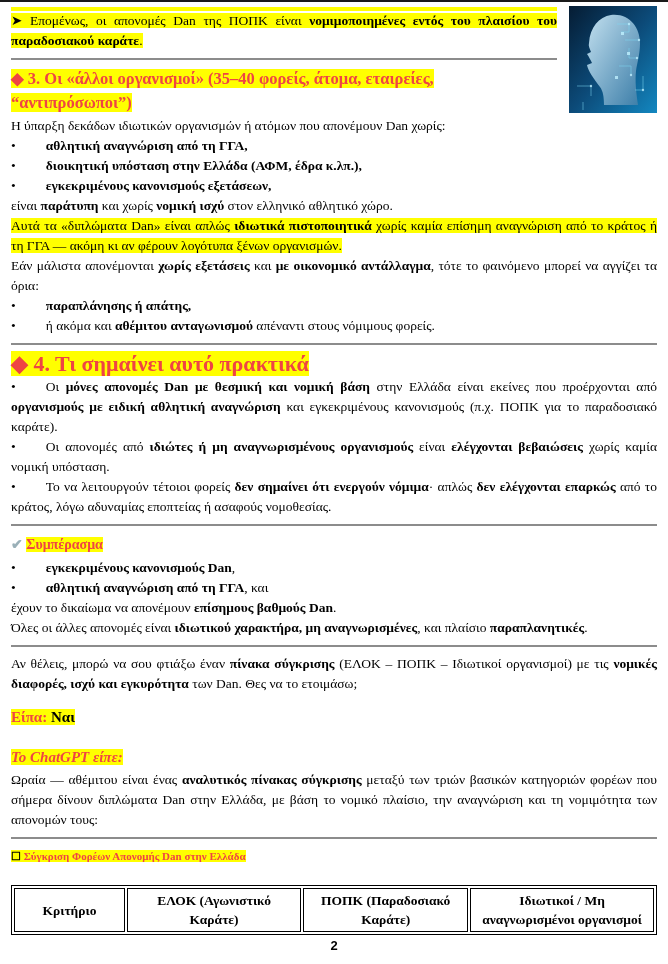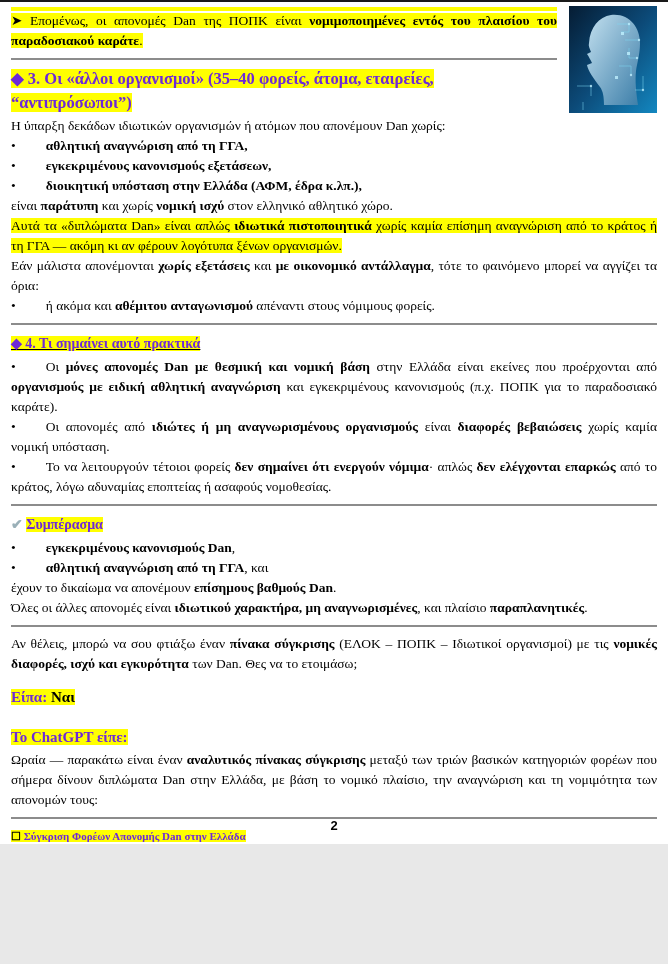--- a/index.html
+++ b/index.html
@@ -1,37 +1,37 @@
 <!DOCTYPE html>
 <html><head>
 <meta charset="utf-8">
 <style>
   html,body{margin:0;padding:0;background:#e8e8e8;}
   .page{
-    position:relative; width:668px; height:844px; margin:0 auto;
+    position:relative; width:668px; height:964px; margin:0 auto;
     background:#ffffff; overflow:hidden;
     font-family:"Liberation Serif", serif;
     font-size:13.5px; line-height:20px; color:#000;
   }
   .content{padding:4px 11px 0 11px;}
   .topline{position:absolute;left:0;top:0;width:668px;height:2px;background:#1a1a1a;}
   .sliver{height:4px;background:#ffff00;overflow:hidden;margin-top:3px;}
   .ai-img{float:right;width:88px;height:107px;margin:2px 0 6px 12px;}
   .rule{height:2px;background:#8c8c8c;overflow:hidden;margin:7px 0 7px 0;}
   p.para{margin:0;text-align:justify;}
   .h3{font-size:16.5px;line-height:24px;font-weight:bold;margin:2px 0 1px 0;}
-  .h4{font-size:14px;line-height:24px;font-weight:bold;margin:2px 0 1px 0;text-decoration:underline;}
+  .h4{font-size:22px;line-height:24px;font-weight:bold;margin:2px 0 1px 0;}
   .hconc{font-size:14px;line-height:24px;font-weight:bold;margin:1px 0 1px 0;}
   .hsaid{font-size:15px;line-height:21px;font-weight:bold;margin:13px 0 0 0;}
-  .hgpt{font-size:15px;line-height:21px;font-weight:bold;margin:19px 0 2px 0;}
+  .hgpt{font-size:15px;line-height:21px;font-weight:bold;margin:19px 0 2px 0;font-style:italic;}
   .htable{font-size:11px;line-height:20px;font-weight:bold;margin:2px 0 19px 0;}
   .b{font-weight:bold;}
   .i{}
   .hl{background:#ffff00;}
-  .c-navy{color:#6d28d9;}
+  .c-navy{color:#ef4444;}
   .c-check{color:#9ab0b8;font-weight:bold;}
   .tab{display:inline-block;width:30px;}
   .mt6{margin-top:6px;}
   table.cmp{
     border-collapse:separate;border-spacing:2px;
     width:646px;margin:1px 0 0 0;
     border:1px solid #000;
   }
   table.cmp th, table.cmp td{
     border:1px solid #000;padding:2px 6px;vertical-align:middle;
@@ -89,50 +89,51 @@
     <div class="sliver"></div>
 
     <p class="para mt6"><span class="hl">➤ Επομένως, οι απονομές Dan της ΠΟΠΚ είναι </span><span class="b hl">νομιμοποιημένες εντός του πλαισίου του παραδοσιακού καράτε</span><span class="hl">.</span></p>
 
     <div class="rule"></div>
 
     <p class="h3"><span class="b hl c-navy">◆ 3. Οι «άλλοι οργανισμοί» (35–40 φορείς, άτομα, εταιρείες, “αντιπρόσωποι”)</span></p>
 
     <p class="para"><span>Η ύπαρξη δεκάδων ιδιωτικών οργανισμών ή ατόμων που απονέμουν Dan χωρίς:</span></p>
     <p class="para"><span>•</span><span class="tab"></span><span class="b">αθλητική αναγνώριση από τη ΓΓΑ,</span></p>
+    <p class="para"><span>•</span><span class="tab"></span><span class="b">διοικητική υπόσταση στην Ελλάδα (ΑΦΜ, έδρα κ.λπ.),</span></p>
     <p class="para"><span>•</span><span class="tab"></span><span class="b">εγκεκριμένους κανονισμούς εξετάσεων,</span></p>
-    <p class="para"><span>•</span><span class="tab"></span><span class="b">διοικητική υπόσταση στην Ελλάδα (ΑΦΜ, έδρα κ.λπ.),</span></p>
     <p class="para"><span>είναι </span><span class="b">παράτυπη</span><span> και χωρίς </span><span class="b">νομική ισχύ</span><span> στον ελληνικό αθλητικό χώρο.</span></p>
     <p class="para"><span class="hl">Αυτά τα «διπλώματα Dan» είναι απλώς </span><span class="b hl">ιδιωτικά πιστοποιητικά</span><span class="hl"> χωρίς καμία επίσημη αναγνώριση από το κράτος ή τη ΓΓΑ — ακόμη κι αν φέρουν λογότυπα ξένων οργανισμών.</span></p>
     <p class="para"><span>Εάν μάλιστα απονέμονται </span><span class="b">χωρίς εξετάσεις</span><span> και </span><span class="b">με οικονομικό αντάλλαγμα</span><span>, τότε το φαινόμενο μπορεί να αγγίζει τα όρια:</span></p>
+    <p class="para"><span>•</span><span class="tab"></span><span class="b">παραπλάνησης ή απάτης,</span></p>
     <p class="para"><span>•</span><span class="tab"></span><span>ή ακόμα και </span><span class="b">αθέμιτου ανταγωνισμού</span><span> απέναντι στους νόμιμους φορείς.</span></p>
 
     <div class="rule"></div>
 
     <p class="h4"><span class="b hl c-navy">◆ 4. Τι σημαίνει αυτό πρακτικά</span></p>
     <p class="para"><span>•</span><span class="tab"></span><span>Οι </span><span class="b">μόνες απονομές Dan με θεσμική και νομική βάση</span><span> στην Ελλάδα είναι εκείνες που προέρχονται από </span><span class="b">οργανισμούς με ειδική αθλητική αναγνώριση</span><span> και εγκεκριμένους κανονισμούς (π.χ. ΠΟΠΚ για το παραδοσιακό καράτε).</span></p>
-    <p class="para"><span>•</span><span class="tab"></span><span>Οι απονομές από </span><span class="b">ιδιώτες ή μη αναγνωρισμένους οργανισμούς</span><span> είναι </span><span class="b">διαφορές βεβαιώσεις</span><span> χωρίς καμία νομική υπόσταση.</span></p>
+    <p class="para"><span>•</span><span class="tab"></span><span>Οι απονομές από </span><span class="b">ιδιώτες ή μη αναγνωρισμένους οργανισμούς</span><span> είναι </span><span class="b">ελέγχονται βεβαιώσεις</span><span> χωρίς καμία νομική υπόσταση.</span></p>
     <p class="para"><span>•</span><span class="tab"></span><span>Το να λειτουργούν τέτοιοι φορείς </span><span class="b">δεν σημαίνει ότι ενεργούν νόμιμα</span><span>· απλώς </span><span class="b">δεν ελέγχονται επαρκώς</span><span> από το κράτος, λόγω αδυναμίας εποπτείας ή ασαφούς νομοθεσίας.</span></p>
 
     <div class="rule"></div>
 
     <p class="hconc"><span class="c-check">✔ </span><span class="b hl c-navy">Συμπέρασμα</span></p>
     <p class="para"><span>•</span><span class="tab"></span><span class="b">εγκεκριμένους κανονισμούς Dan</span><span>,</span></p>
     <p class="para"><span>•</span><span class="tab"></span><span class="b">αθλητική αναγνώριση από τη ΓΓΑ</span><span>, και</span></p>
     <p class="para"><span>έχουν το δικαίωμα να απονέμουν </span><span class="b">επίσημους βαθμούς Dan</span><span>.</span></p>
     <p class="para"><span>Όλες οι άλλες απονομές είναι </span><span class="b">ιδιωτικού χαρακτήρα, μη αναγνωρισμένες</span><span>, και πλαίσιο </span><span class="b">παραπλανητικές</span><span>.</span></p>
 
     <div class="rule"></div>
 
     <p class="para"><span>Αν θέλεις, μπορώ να σου φτιάξω έναν </span><span class="b">πίνακα σύγκρισης</span><span> (ΕΛΟΚ – ΠΟΠΚ – Ιδιωτικοί οργανισμοί) με τις </span><span class="b">νομικές διαφορές, ισχύ και εγκυρότητα</span><span> των Dan. Θες να το ετοιμάσω;</span></p>
 
     <p class="hsaid"><span class="b i hl c-navy">Είπα:</span><span class="b hl">  Ναι</span></p>
 
     <p class="hgpt"><span class="b hl c-navy">Το ChatGPT είπε:</span></p>
-    <p class="para"><span>Ωραία — παρακάτω είναι έναν </span><span class="b">αναλυτικός πίνακας σύγκρισης</span><span> μεταξύ των τριών βασικών κατηγοριών φορέων που σήμερα δίνουν </span><span class="i">διπλώματα Dan</span><span> στην Ελλάδα, με βάση το νομικό πλαίσιο, την αναγνώριση και τη νομιμότητα των απονομών τους:</span></p>
+    <p class="para"><span>Ωραία — αθέμιτου είναι ένας </span><span class="b">αναλυτικός πίνακας σύγκρισης</span><span> μεταξύ των τριών βασικών κατηγοριών φορέων που σήμερα δίνουν </span><span class="i">διπλώματα Dan</span><span> στην Ελλάδα, με βάση το νομικό πλαίσιο, την αναγνώριση και τη νομιμότητα των απονομών τους:</span></p>
 
     <div class="rule"></div>
 
     <p class="htable"><span class="hl">☐ </span><span class="b hl c-navy">Σύγκριση Φορέων Απονομής Dan στην Ελλάδα</span></p>
 
     <table class="cmp">
       <colgroup>
         <col class="col1">
           <col class="col2">
           <col class="col3">

